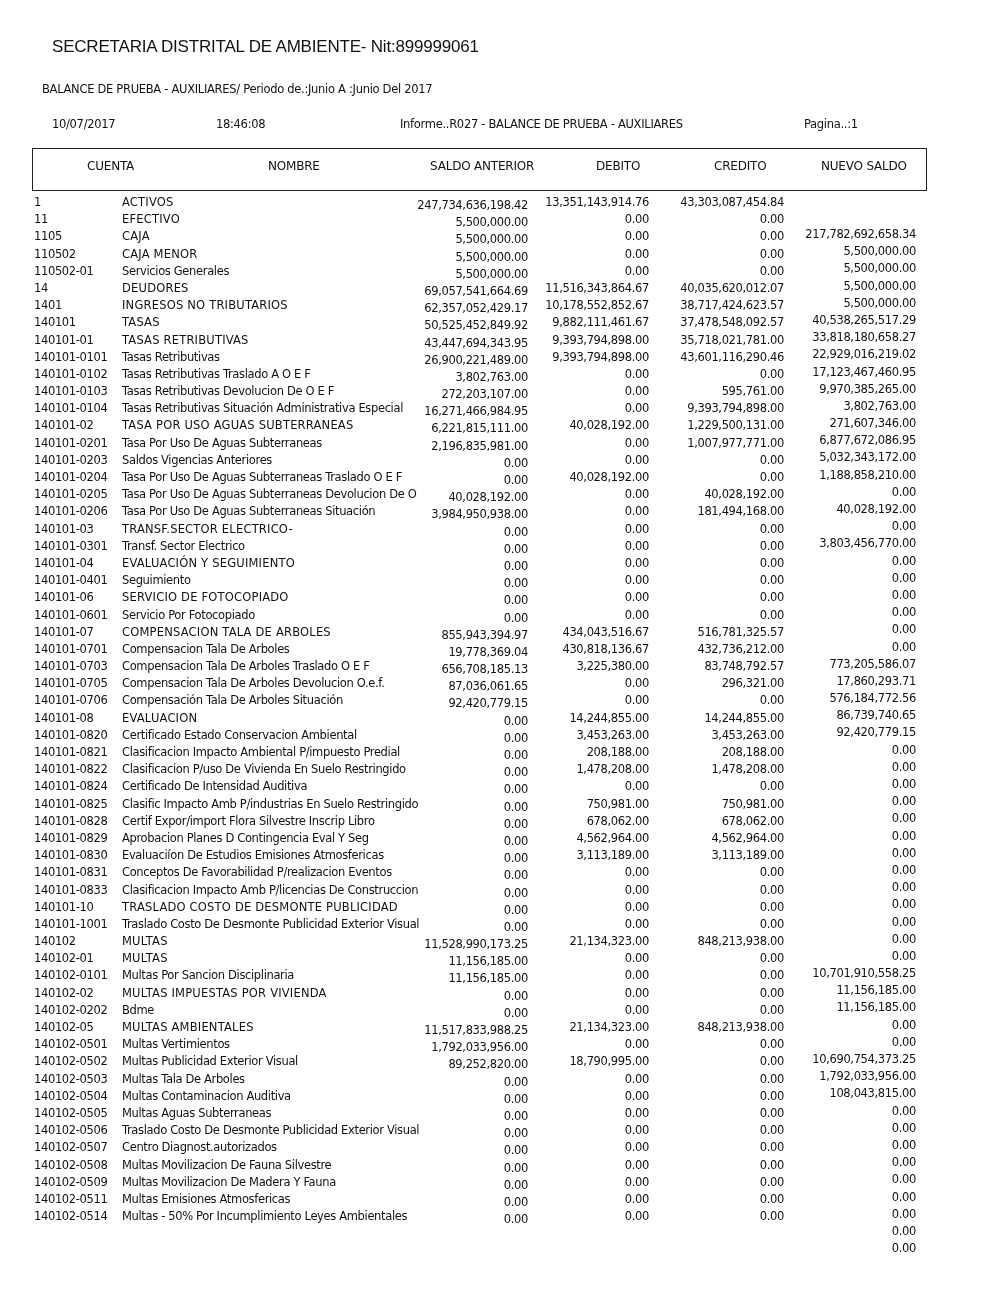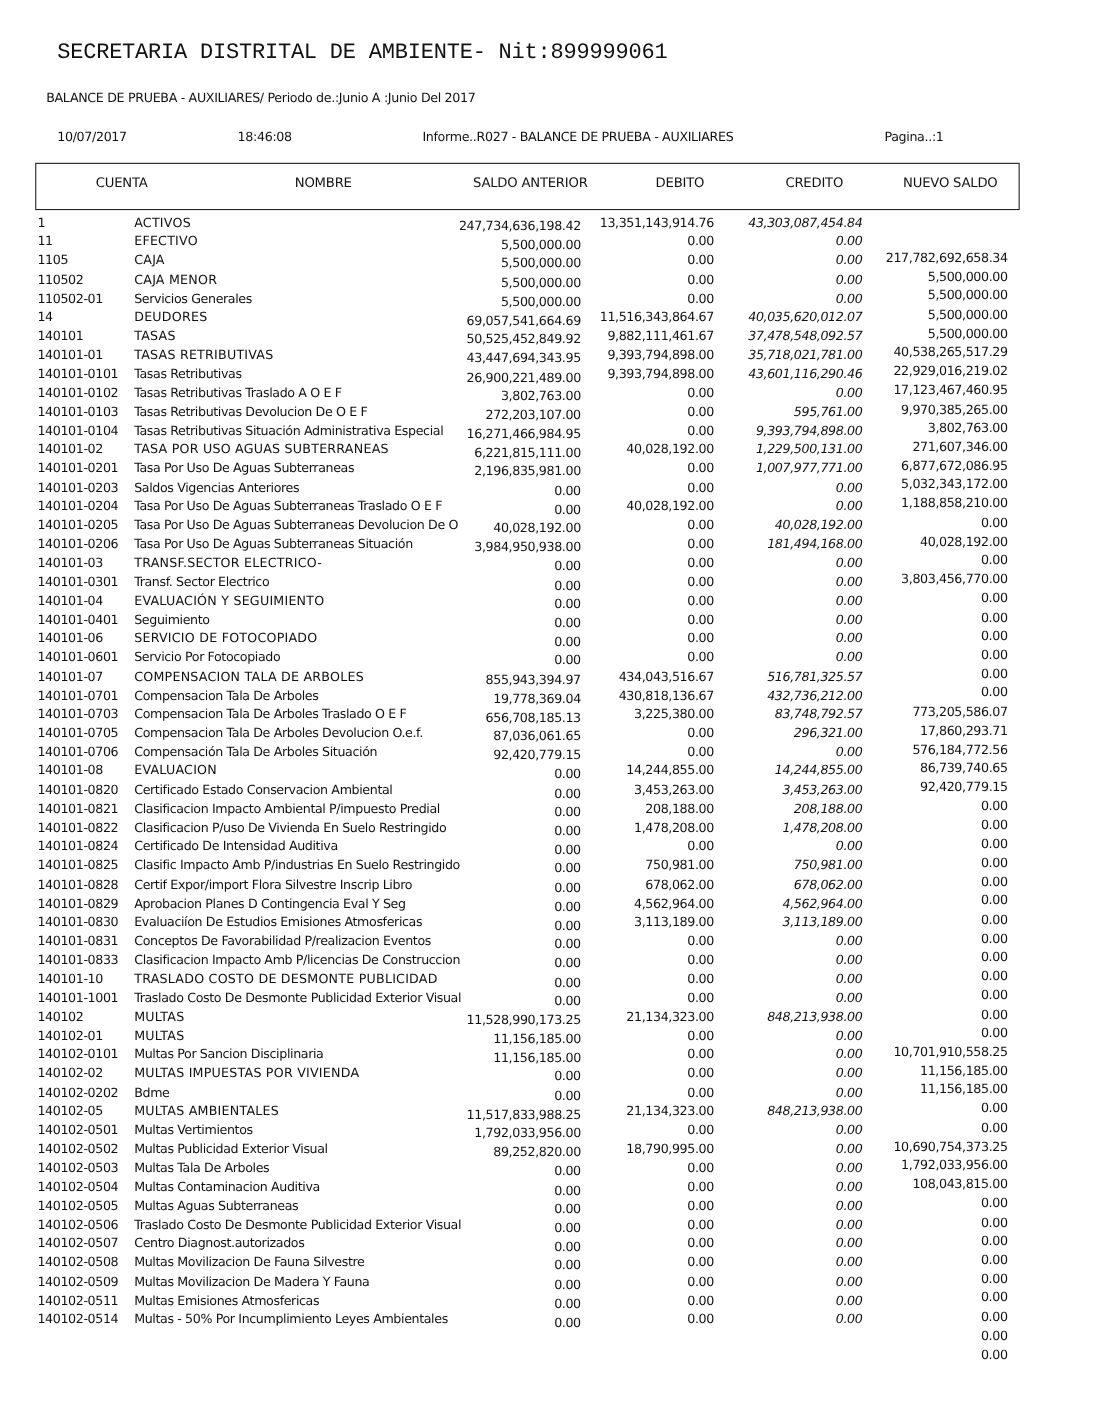--- a/index.html
+++ b/index.html
@@ -1,41 +1,41 @@
 <!DOCTYPE html>
 <html><head>
 <meta charset="utf-8">
 <style>
   html, body { margin:0; padding:0; background:#ffffff; }
   body { width:1000px; height:1294px; position:relative; overflow:hidden; color:#111; font-family:"DejaVu Sans", sans-serif; }
   .abs { position:absolute; white-space:nowrap; }
-  .title { left:52px; top:37px; font-size:20px; letter-spacing:-0.2px; font-family:Liberation Mono, monospace; }
+  .title { left:52px; top:37px; font-size:17px; letter-spacing:-0.2px; font-family:Liberation Sans, sans-serif; }
   .subtitle { left:42px; top:82px; font-size:11.5px; letter-spacing:-0.3px; }
   .meta { top:117px; font-size:11.5px; letter-spacing:-0.3px; }
   .hbox { position:absolute; left:32px; top:148px; width:895px; height:43px; border:1.3px solid #222; box-sizing:border-box; }
   .hcol { top:159px; font-size:12px; letter-spacing:-0.2px;margin-left:24px; }
   #rows { position:absolute; left:0; top:195px; width:1000px; }
   .row { position:relative; height:17.2px; font-size:11.5px; letter-spacing:-0.35px; }
   .row span { position:absolute; top:0; white-space:nowrap; }
   .c-cuenta { left:34px; }
   .c-nombre { left:122px; }
   .c-nombre.caps { letter-spacing:0.2px; }
   .c-ant { right:472px; top:3px !important; }
   .c-deb { right:351px; }
-  .c-cre { right:216px;font-style:italic; }
+  .c-cre { right:216px; }
   .c-nue { right:84px;margin-top:32px; }
 </style>
 </head>
 <body>
 
 <div class="abs title">SECRETARIA DISTRITAL DE  AMBIENTE- Nit:899999061</div>
 <div class="abs subtitle">BALANCE DE PRUEBA - AUXILIARES/ Periodo  de.:Junio A :Junio Del 2017</div>
 <div class="abs meta" style="left:52px">10/07/2017</div>
 <div class="abs meta" style="left:216px">18:46:08</div>
-<div class="abs meta" style="left:384px">Informe..R027 - BALANCE DE PRUEBA - AUXILIARES</div>
+<div class="abs meta" style="left:400px">Informe..R027 - BALANCE DE PRUEBA - AUXILIARES</div>
 <div class="abs meta" style="left:804px">Pagina..:1</div>
 
 <div class="hbox"></div>
 <div class="abs hcol" style="left:63px">CUENTA</div>
 <div class="abs hcol" style="left:244px">NOMBRE</div>
 <div class="abs hcol" style="left:406px">SALDO ANTERIOR</div>
 <div class="abs hcol" style="left:572px">DEBITO</div>
 <div class="abs hcol" style="left:690px">CREDITO</div>
 <div class="abs hcol" style="left:797px">NUEVO SALDO</div>
 
@@ -82,20 +82,28 @@
     </div>
     <div class="row">
       <span class="c-cuenta">14</span>
       <span class="c-nombre caps">DEUDORES</span>
       <span class="c-ant">69,057,541,664.69</span>
       <span class="c-deb">11,516,343,864.67</span>
       <span class="c-cre">40,035,620,012.07</span>
       <span class="c-nue">40,538,265,517.29</span>
     </div>
     <div class="row">
+      <span class="c-cuenta">1401</span>
+      <span class="c-nombre caps">INGRESOS NO TRIBUTARIOS</span>
+      <span class="c-ant">62,357,052,429.17</span>
+      <span class="c-deb">10,178,552,852.67</span>
+      <span class="c-cre">38,717,424,623.57</span>
+      <span class="c-nue">33,818,180,658.27</span>
+    </div>
+    <div class="row">
       <span class="c-cuenta">140101</span>
       <span class="c-nombre caps">TASAS</span>
       <span class="c-ant">50,525,452,849.92</span>
       <span class="c-deb">9,882,111,461.67</span>
       <span class="c-cre">37,478,548,092.57</span>
       <span class="c-nue">22,929,016,219.02</span>
     </div>
     <div class="row">
       <span class="c-cuenta">140101-01</span>
       <span class="c-nombre caps">TASAS RETRIBUTIVAS</span>

